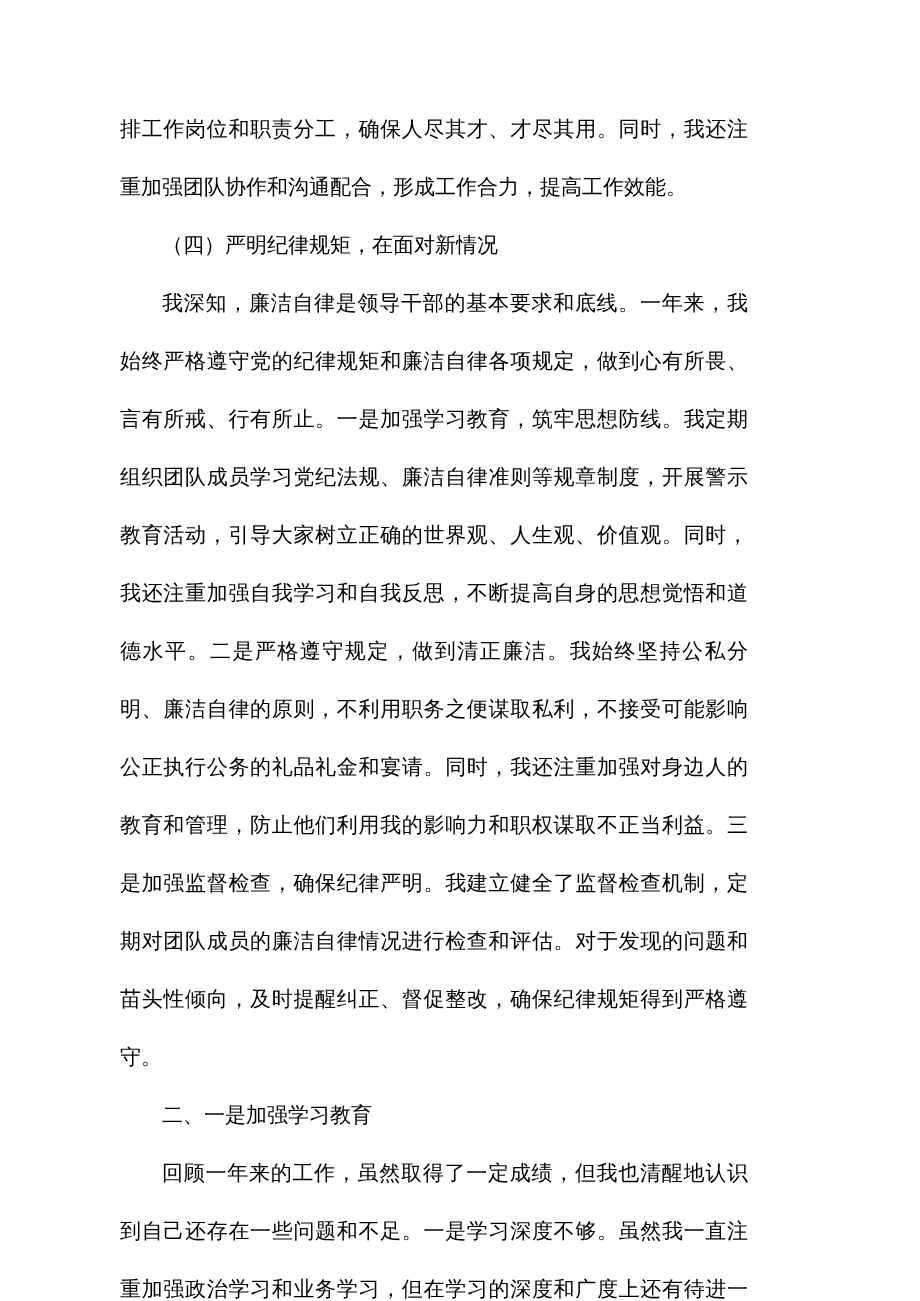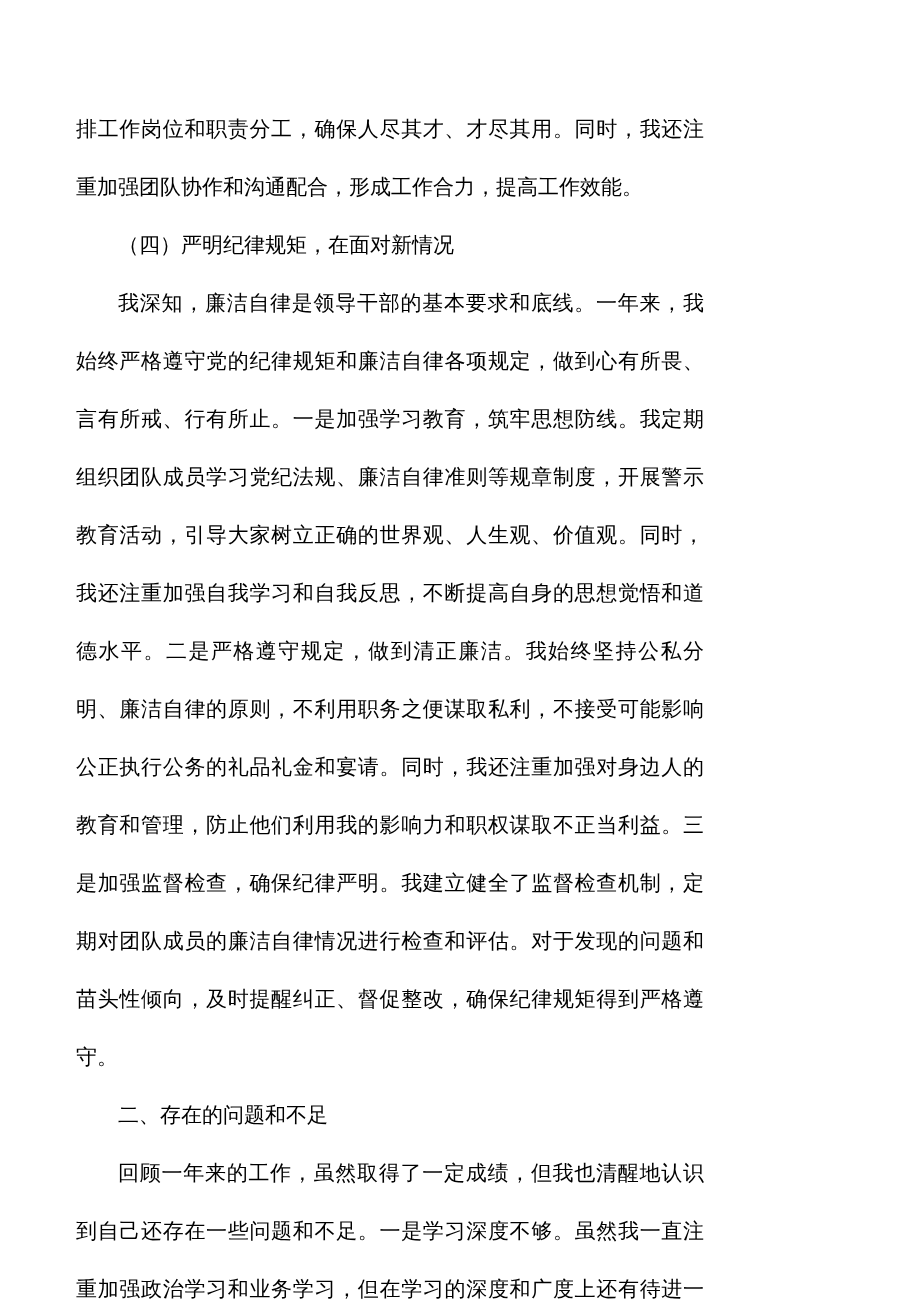--- a/index.html
+++ b/index.html
@@ -11,21 +11,21 @@
     width: 920px;
     height: 1301px;
     overflow: hidden;
     font-family: "Liberation Serif", "DejaVu Serif", serif;
     color: #000000;
   }
   .page {
     box-sizing: border-box;
     width: 920px;
     height: 1301px;
-    padding: 100px 152px 0 76px;
+    padding: 100px 152px 0 120px;
     background: #ffffff;
     font-family: Liberation Serif, serif;
   }
   .doc-body {
     width: 628px;
   }
   p.para {
     margin: 0;
     padding: 0;
     font-size: 21px;
@@ -40,16 +40,16 @@
   }
 </style>
 </head>
 <body>
 
 <div class="page">
   <div class="doc-body">
     <p class="para">排工作岗位和职责分工，确保人尽其才、才尽其用。同时，我还注重加强团队协作和沟通配合，形成工作合力，提高工作效能。</p>
     <p class="para indent">（四）严明纪律规矩，在面对新情况</p>
     <p class="para indent">我深知，廉洁自律是领导干部的基本要求和底线。一年来，我始终严格遵守党的纪律规矩和廉洁自律各项规定，做到心有所畏、言有所戒、行有所止。一是加强学习教育，筑牢思想防线。我定期组织团队成员学习党纪法规、廉洁自律准则等规章制度，开展警示教育活动，引导大家树立正确的世界观、人生观、价值观。同时，我还注重加强自我学习和自我反思，不断提高自身的思想觉悟和道德水平。二是严格遵守规定，做到清正廉洁。我始终坚持公私分明、廉洁自律的原则，不利用职务之便谋取私利，不接受可能影响公正执行公务的礼品礼金和宴请。同时，我还注重加强对身边人的教育和管理，防止他们利用我的影响力和职权谋取不正当利益。三是加强监督检查，确保纪律严明。我建立健全了监督检查机制，定期对团队成员的廉洁自律情况进行检查和评估。对于发现的问题和苗头性倾向，及时提醒纠正、督促整改，确保纪律规矩得到严格遵守。</p>
-    <p class="para indent">二、存在的问题和不足</p>
+    <p class="para indent">二、一是加强学习教育</p>
     <p class="para indent">回顾一年来的工作，虽然取得了一定成绩，但我也清醒地认识到自己还存在一些问题和不足。一是学习深度不够。虽然我一直注重加强政治学习和业务学习，但在学习的深度和广度上还有待进一步提升。有时忙于日常事务性工作，忽略了系统性和深入性的学习，导致对一些新理论、新知识掌握不够全面和深入。二是创新意识不强。在面对新情况、</p>
   </div>
 </div>
 
 </body></html>

